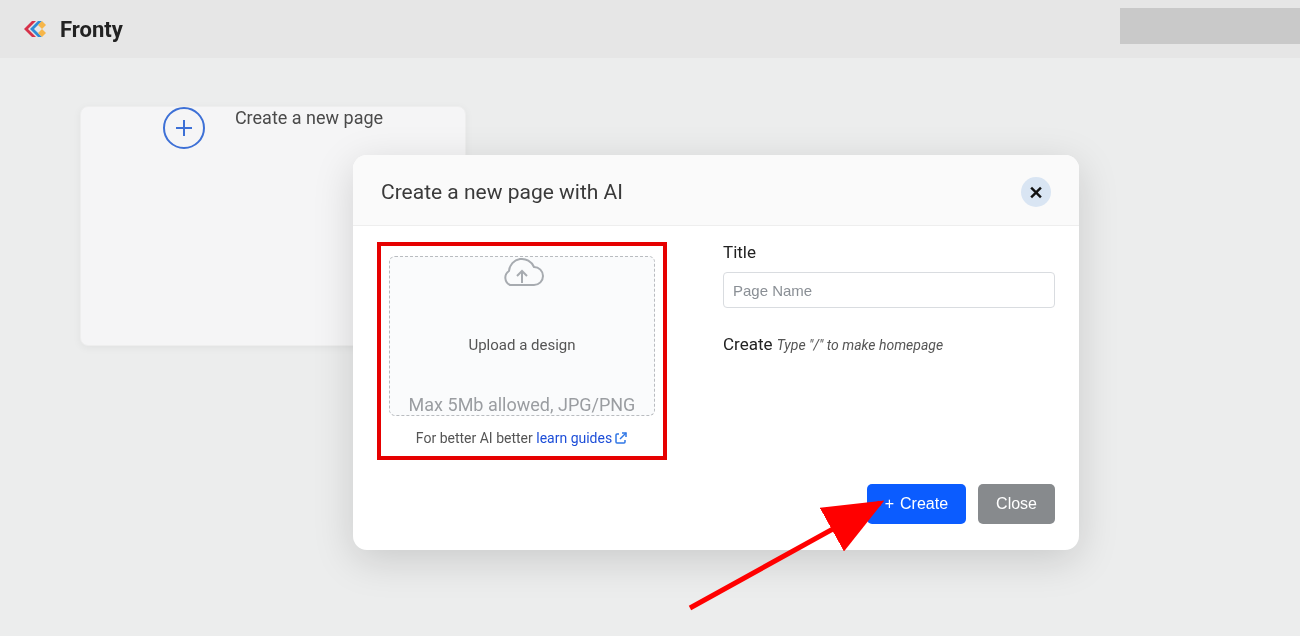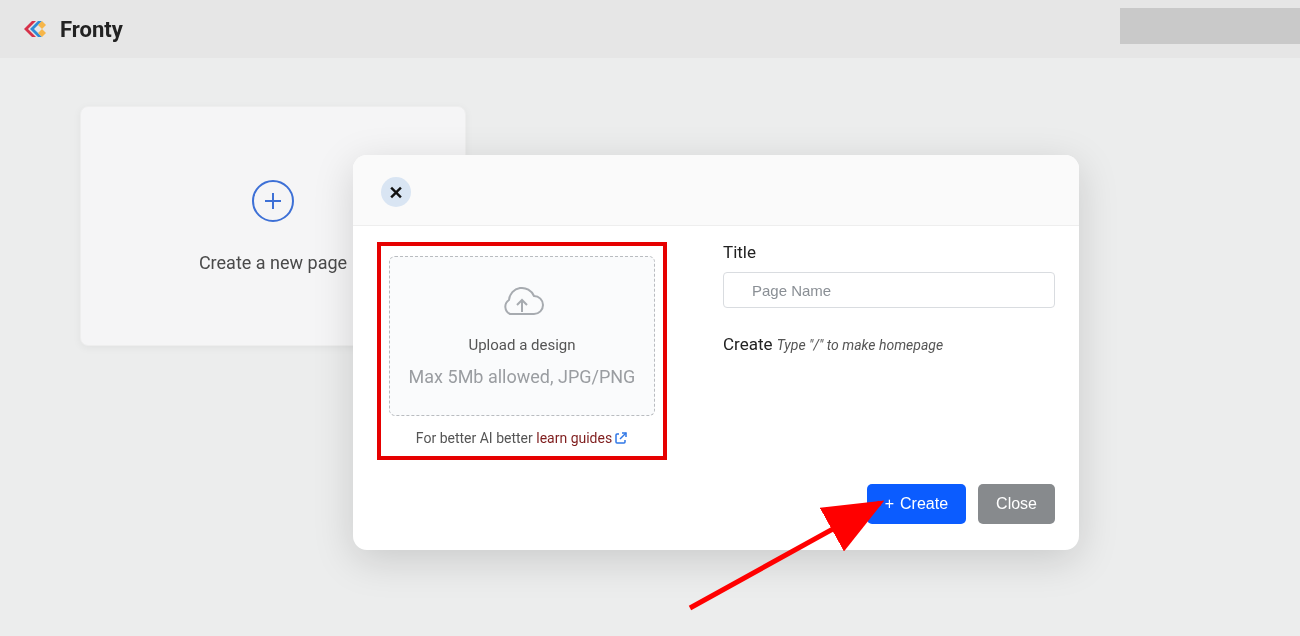--- a/index.html
+++ b/index.html
@@ -46,22 +46,22 @@
       padding: 48px 80px;
       position: relative;
     }
     .new-page-card {
       width: 386px;
       height: 240px;
       background: #f5f5f6;
       border: 1px solid #eee;
       border-radius: 8px;
       display: flex;
-      flex-direction: column;
-      align-items: center;
+      flex-direction: row;
+      align-items: flex-start;
       justify-content: center;
       gap: 30px;
       box-shadow: 0 2px 8px rgba(0,0,0,0.05);
     }
     .plus-circle {
       width: 42px;
       height: 42px;
       border: 2px solid #3d70d6;
       border-radius: 50%;
       display: flex;
@@ -124,21 +124,21 @@
       padding: 10px 8px 8px 8px;
     }
     .upload-drop {
       border: 1px dashed #b9bcc0;
       border-radius: 6px;
       background: #fafbfc;
       height: 160px;
       display: flex;
       flex-direction: column;
       align-items: center;
-      justify-content: center;
+      justify-content: space-between;
       gap: 12px;
       cursor: pointer;
     }
     .cloud-icon {
       color: #a7abb0;
     }
     .upload-label {
       font-size: 15px;
       color: #555;
     }
@@ -146,21 +146,21 @@
       font-size: 18px;
       color: #9a9da1;
     }
     .guide-text {
       margin-top: 14px;
       text-align: center;
       font-size: 14px;
       color: #555;
     }
     .guide-link {
-      color: #7f1d1d;
+      color: #1d4ed8;
       cursor: pointer;
     }
     .external-icon {
       display: inline-block;
       vertical-align: middle;
       margin-left: 2px;
     }
     .form-col {
       flex: 1;
     }
@@ -178,21 +178,21 @@
       font-size: 14px;
       font-style: italic;
       color: #555;
       font-weight: 400;
     }
     .text-input {
       width: 100%;
       height: 36px;
       border: 1px solid #d9dce0;
       border-radius: 4px;
-      padding: 0 28px;
+      padding: 0 9px;
       font-size: 15px;
       color: #333;
       background: #fff;
     }
     .text-input::placeholder { color: #8a8f95; }
     .modal-footer {
       padding: 0 24px 26px 24px;
       display: flex;
       justify-content: flex-end;
       gap: 12px;
@@ -243,20 +243,21 @@
           <line x1="10" y1="2" x2="10" y2="18" stroke="#3d70d6" stroke-width="2"></line>
           <line x1="2" y1="10" x2="18" y2="10" stroke="#3d70d6" stroke-width="2"></line>
         </svg>
     </div>
     <div class="new-page-label">Create a new page</div>
   </div>
 </div>
 
 <div class="modal">
   <div class="modal-header">
+    <div class="modal-title">Create a new page with AI</div>
     <div class="close-btn">✕</div>
   </div>
   <div class="modal-body">
     <div class="upload-col">
       <div class="highlight-box">
         <div class="upload-drop">
           <span class="cloud-icon">
             <svg width="46" height="34" viewBox="0 0 46 34" fill="none" stroke="#a7abb0" stroke-width="2">
               <path d="M35 28 A9 9 0 0 0 35 10 A13 13 0 0 0 10 14 A8 8 0 0 0 11 28 Z" stroke-linejoin="round"></path>
               <line x1="23" y1="26" x2="23" y2="14"></line>

